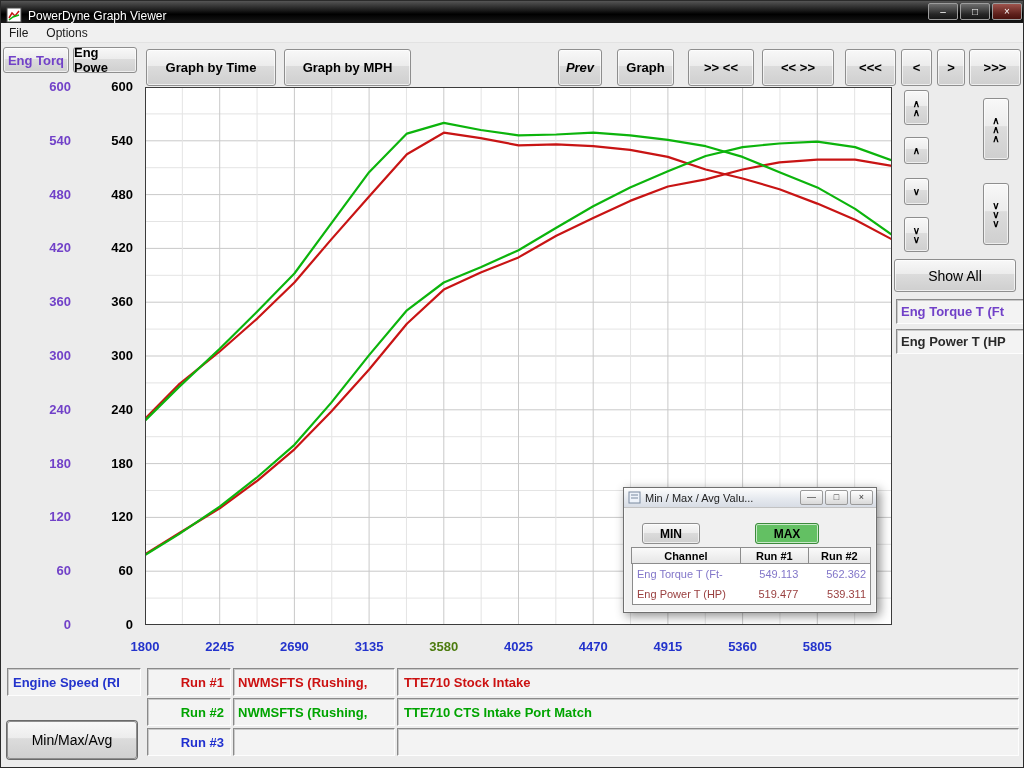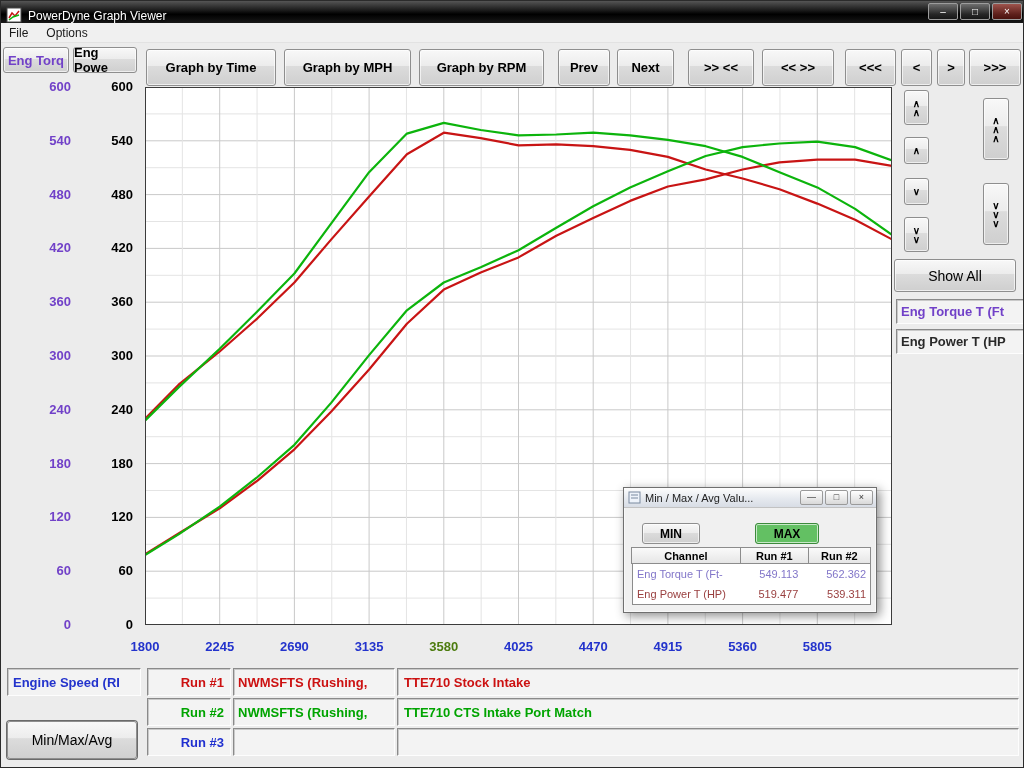--- a/index.html
+++ b/index.html
@@ -116,23 +116,22 @@
   <div class="abs menubar">
     <span>File</span>
     <span>Options</span>
   </div>
 
   <div class="abs btn7" style="left:2px;top:46px;width:66px;height:26px;color:#7141c8;text-align:center;">Eng Torq</div>
   <div class="abs btn7" style="left:72px;top:46px;width:64px;height:26px;color:#000;">Eng Powe</div>
 
   <div class="abs btn7" style="left:145px;top:48px;width:130px;height:37px;">Graph by Time</div>
   <div class="abs btn7" style="left:283px;top:48px;width:127px;height:37px;">Graph by MPH</div>
-  <div class="abs btn7" style="left:418px;top:48px;width:125px;height:37px;">Graph by RPM</div>
-  <div class="abs btn7" style="left:557px;top:48px;width:52px;height:37px;">Prev</div>
-  <div class="abs btn7" style="left:616px;top:48px;width:57px;height:37px;">Next</div>
+  <div class="abs btn7" style="left:557px;top:48px;width:44px;height:37px;font-style:italic;">Prev</div>
+  <div class="abs btn7" style="left:616px;top:48px;width:57px;height:37px;">Graph</div>
   <div class="abs btn7" style="left:687px;top:48px;width:66px;height:37px;">&gt;&gt; &lt;&lt;</div>
   <div class="abs btn7" style="left:761px;top:48px;width:72px;height:37px;">&lt;&lt; &gt;&gt;</div>
   <div class="abs btn7" style="left:844px;top:48px;width:51px;height:37px;">&lt;&lt;&lt;</div>
   <div class="abs btn7" style="left:900px;top:48px;width:31px;height:37px;">&lt;</div>
   <div class="abs btn7" style="left:936px;top:48px;width:28px;height:37px;">&gt;</div>
   <div class="abs btn7" style="left:968px;top:48px;width:52px;height:37px;">&gt;&gt;&gt;</div>
 
   <div class="abs ytick-col" id="torque-ticks">
       <div style="color: rgb(113, 65, 200);">600</div>
       <div style="color: rgb(113, 65, 200);">540</div>

